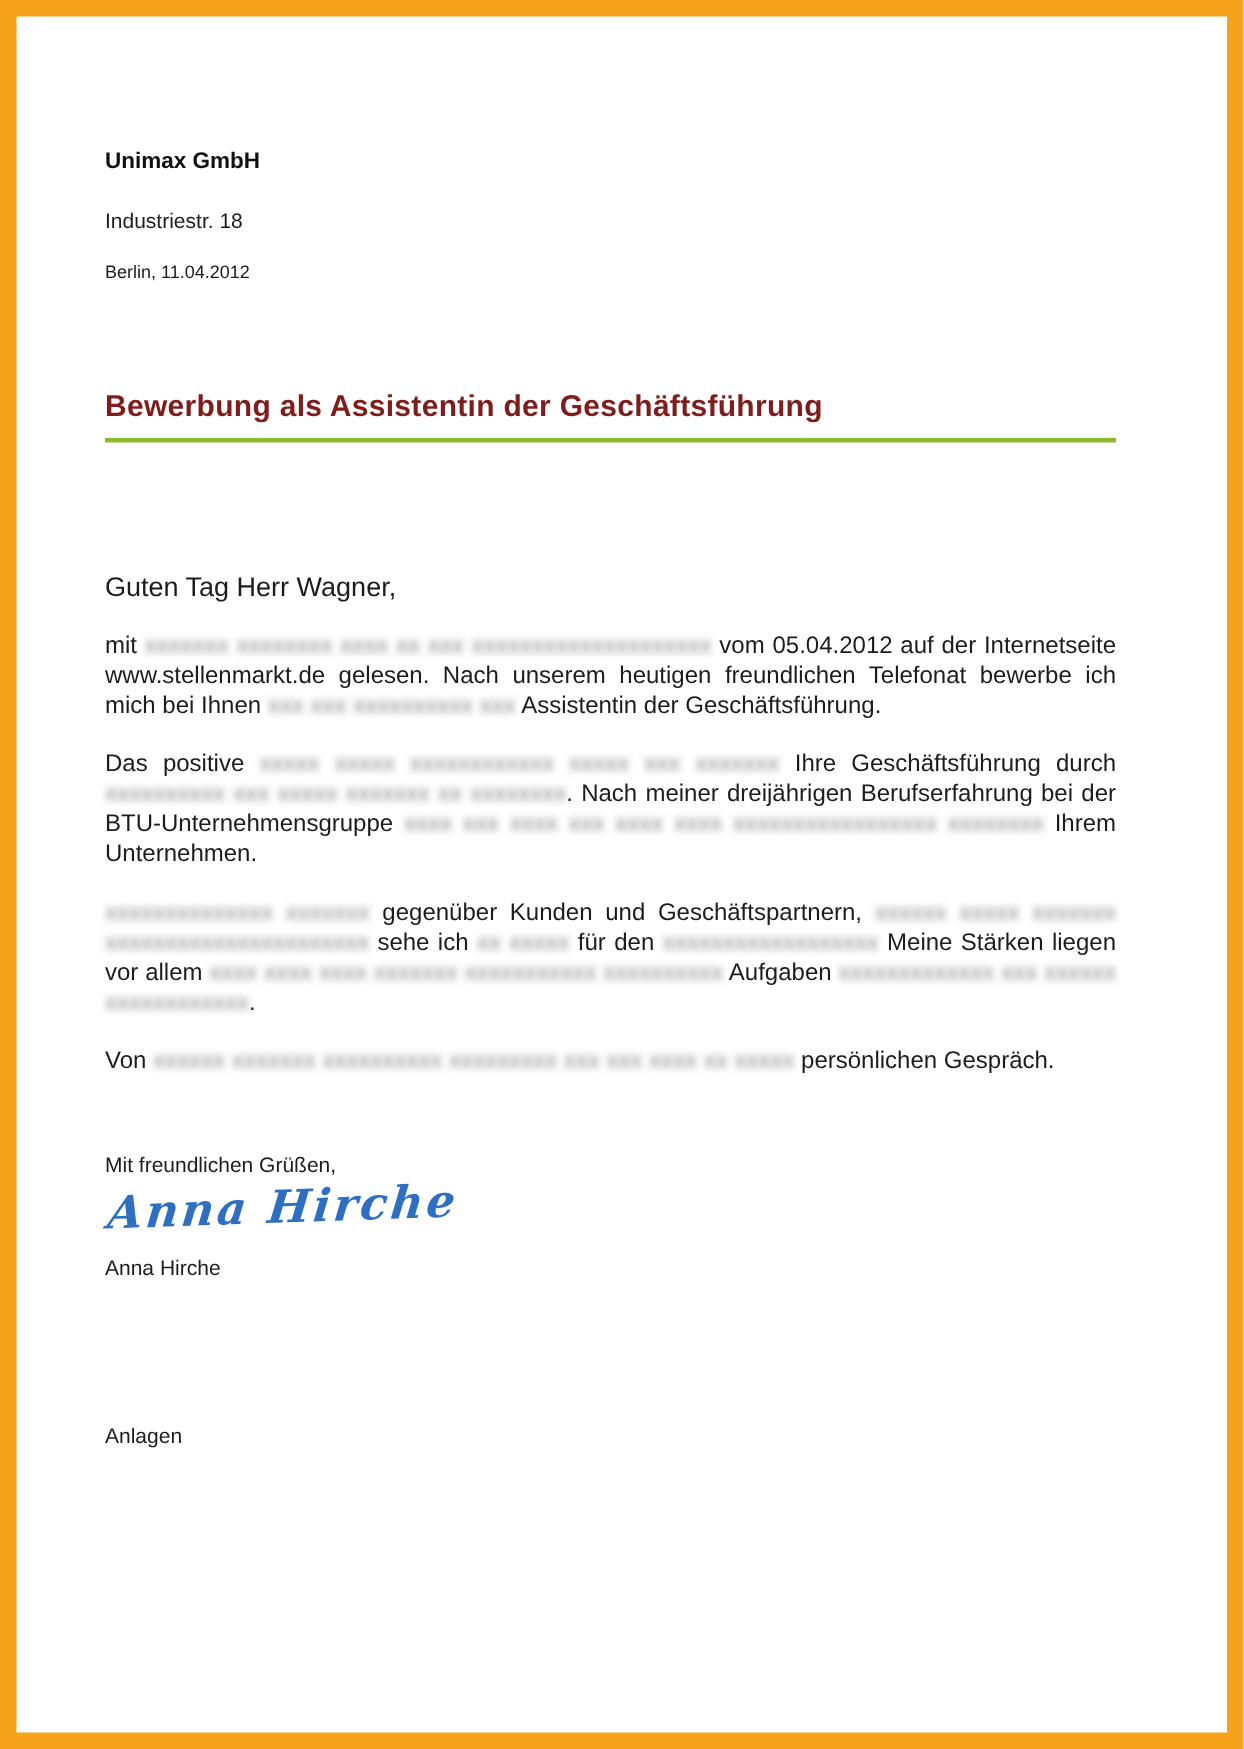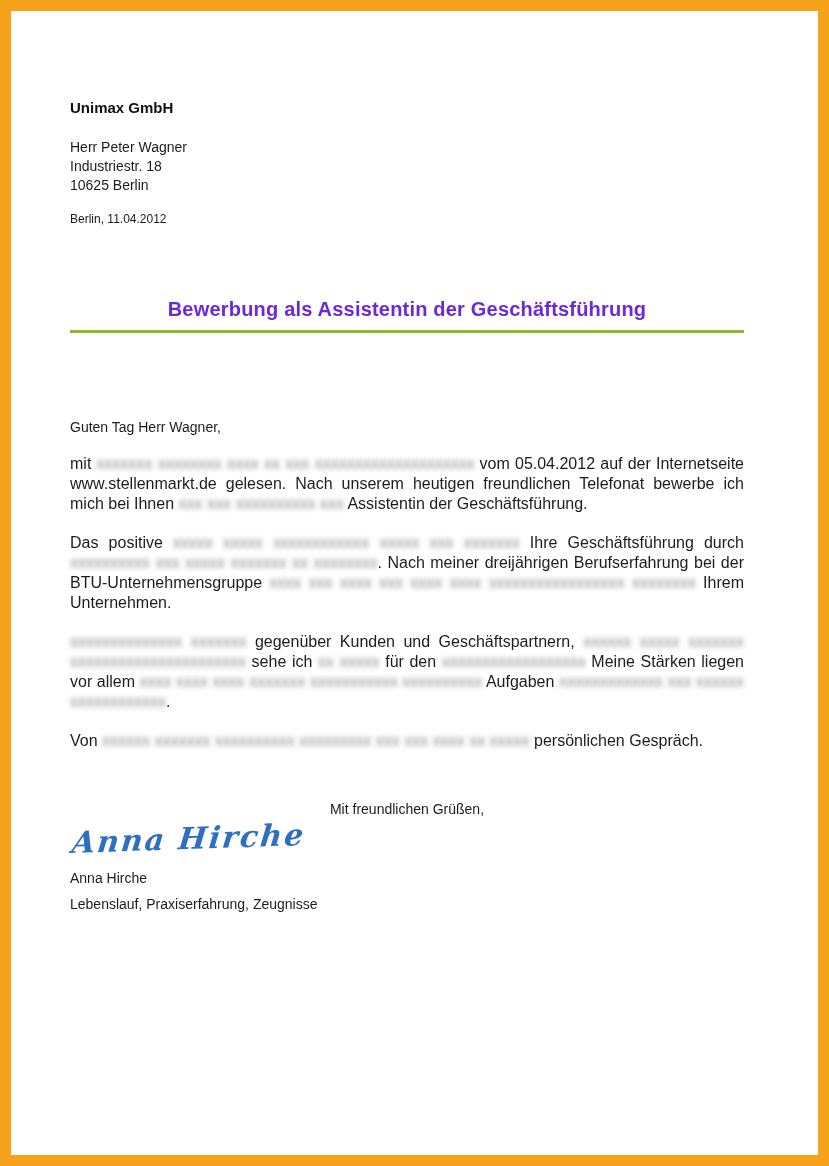--- a/index.html
+++ b/index.html
@@ -45,38 +45,37 @@
     font-weight: bold;
     letter-spacing: 0.2px;
   }
   .subject-rule {
     margin-top: 9px;
     height: 3px;
     width: 100%;
   }
   .salutation {
     margin-top: 86px;
-    font-size: 14px;
+    font-size: 18px;
   }
   .body-copy p {
     font-size: 16px;
     line-height: 20px;
     text-align: justify;
     margin-top: 19px;
     color: #1c1c1c;
   }
   .redact {
     color: #8a8a8a;
     filter: blur(2.5px);
     user-select: none;
   }
   .regards {
     margin-top: 50px;
     font-size: 14px;
-    text-align: center;
   }
   .signature {
     margin-top: 8px;
     margin-left: 2px;
     font-family: "DejaVu Serif", serif;
     font-style: italic;
     font-weight: bold;
     font-size: 30px;
     color: #2f6fc1;
     letter-spacing: 2px;
@@ -99,41 +98,39 @@
 </style>
 </head>
 <body>
 
 <div class="frame" style="border-color: rgb(247, 162, 27);">
   <div class="page">
 
     <div class="company">Unimax GmbH</div>
 
     <div class="recipient">
-      <div>Herr Peter Wagner</div>
       <div>Industriestr. 18</div>
-      <div>10625 Berlin</div>
     </div>
 
     <div class="dateline">Berlin, 11.04.2012</div>
 
-    <div class="subject" style="color: #6d28d9; text-align: center;">Bewerbung als Assistentin der Geschäftsführung</div>
+    <div class="subject" style="color: #7f1d1d;">Bewerbung als Assistentin der Geschäftsführung</div>
     <div class="subject-rule" style="background: rgb(140, 184, 43);"></div>
 
     <div class="salutation">Guten Tag Herr Wagner,</div>
 
     <div class="body-copy" id="body-copy">
         <p><span>mit </span><span class="redact">xxxxxxx xxxxxxxx xxxx xx xxx xxxxxxxxxxxxxxxxxxxx</span><span> vom 05.04.2012 auf der Internetseite www.stellenmarkt.de gelesen. Nach unserem heutigen freundlichen Telefonat bewerbe ich mich bei Ihnen </span><span class="redact">xxx xxx xxxxxxxxxx xxx</span><span> Assistentin der Geschäftsführung.</span></p>
         <p><span>Das positive </span><span class="redact">xxxxx xxxxx xxxxxxxxxxxx xxxxx xxx xxxxxxx</span><span> Ihre Geschäftsführung durch </span><span class="redact">xxxxxxxxxx xxx xxxxx xxxxxxx xx xxxxxxxx</span><span>. Nach meiner dreijährigen Berufserfahrung bei der BTU-Unternehmensgruppe </span><span class="redact">xxxx xxx xxxx xxx xxxx xxxx xxxxxxxxxxxxxxxxx xxxxxxxx</span><span> Ihrem Unternehmen.</span></p>
         <p><span class="redact">xxxxxxxxxxxxxx xxxxxxx</span><span> gegenüber Kunden und Geschäftspartnern, </span><span class="redact">xxxxxx xxxxx xxxxxxx xxxxxxxxxxxxxxxxxxxxxx</span><span> sehe ich </span><span class="redact">xx xxxxx</span><span> für den </span><span class="redact">xxxxxxxxxxxxxxxxxx</span><span> Meine Stärken liegen vor allem </span><span class="redact">xxxx xxxx xxxx xxxxxxx xxxxxxxxxxx xxxxxxxxxx</span><span> Aufgaben </span><span class="redact">xxxxxxxxxxxxx xxx xxxxxx xxxxxxxxxxxx</span><span>.</span></p>
         <p><span>Von </span><span class="redact">xxxxxx xxxxxxx xxxxxxxxxx xxxxxxxxx xxx xxx xxxx xx xxxxx</span><span> persönlichen Gespräch.</span></p>
       </div>
 
     <div class="regards">Mit freundlichen Grüßen,</div>
 
     <div class="signature" style="color: rgb(47, 111, 193);">Anna Hirche</div>
 
     <div class="typed-name">Anna Hirche</div>
 
-    <div class="attachments-items">Lebenslauf, Praxiserfahrung, Zeugnisse</div>
+    <div class="attachments-label">Anlagen</div>
 
   </div>
 </div>
 
 </body></html>

